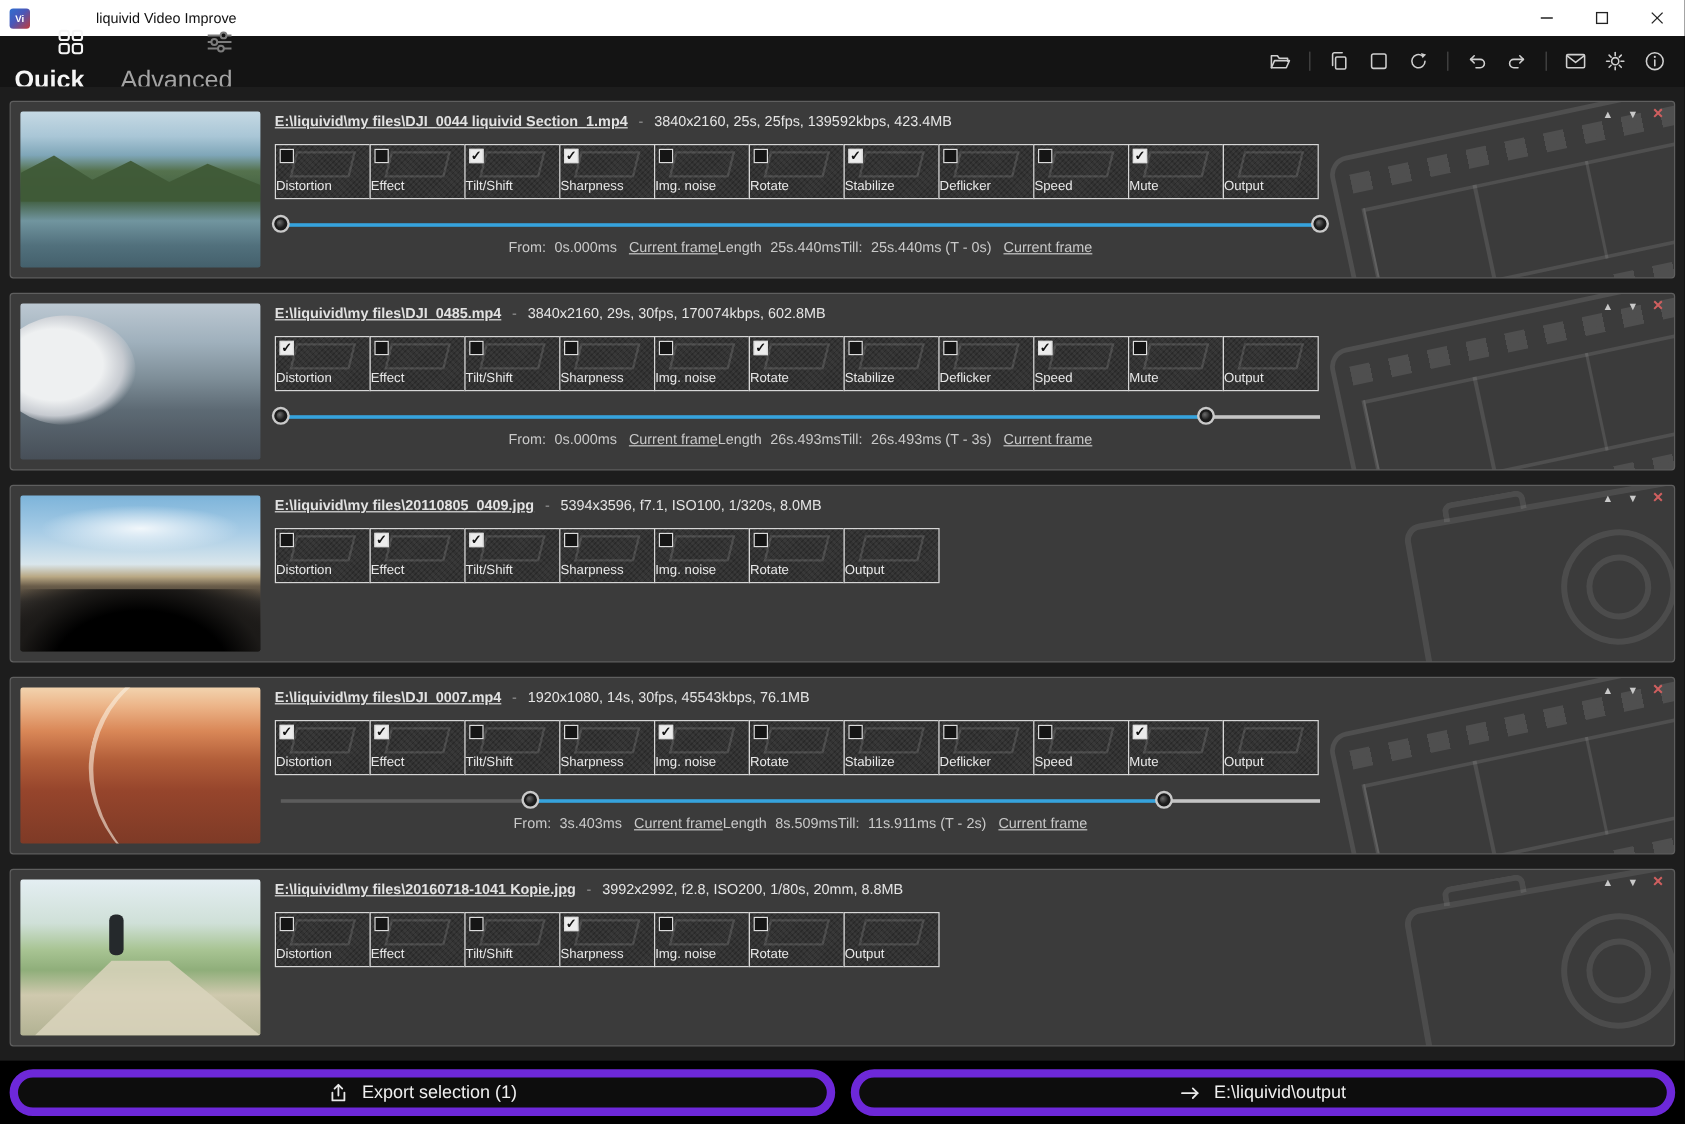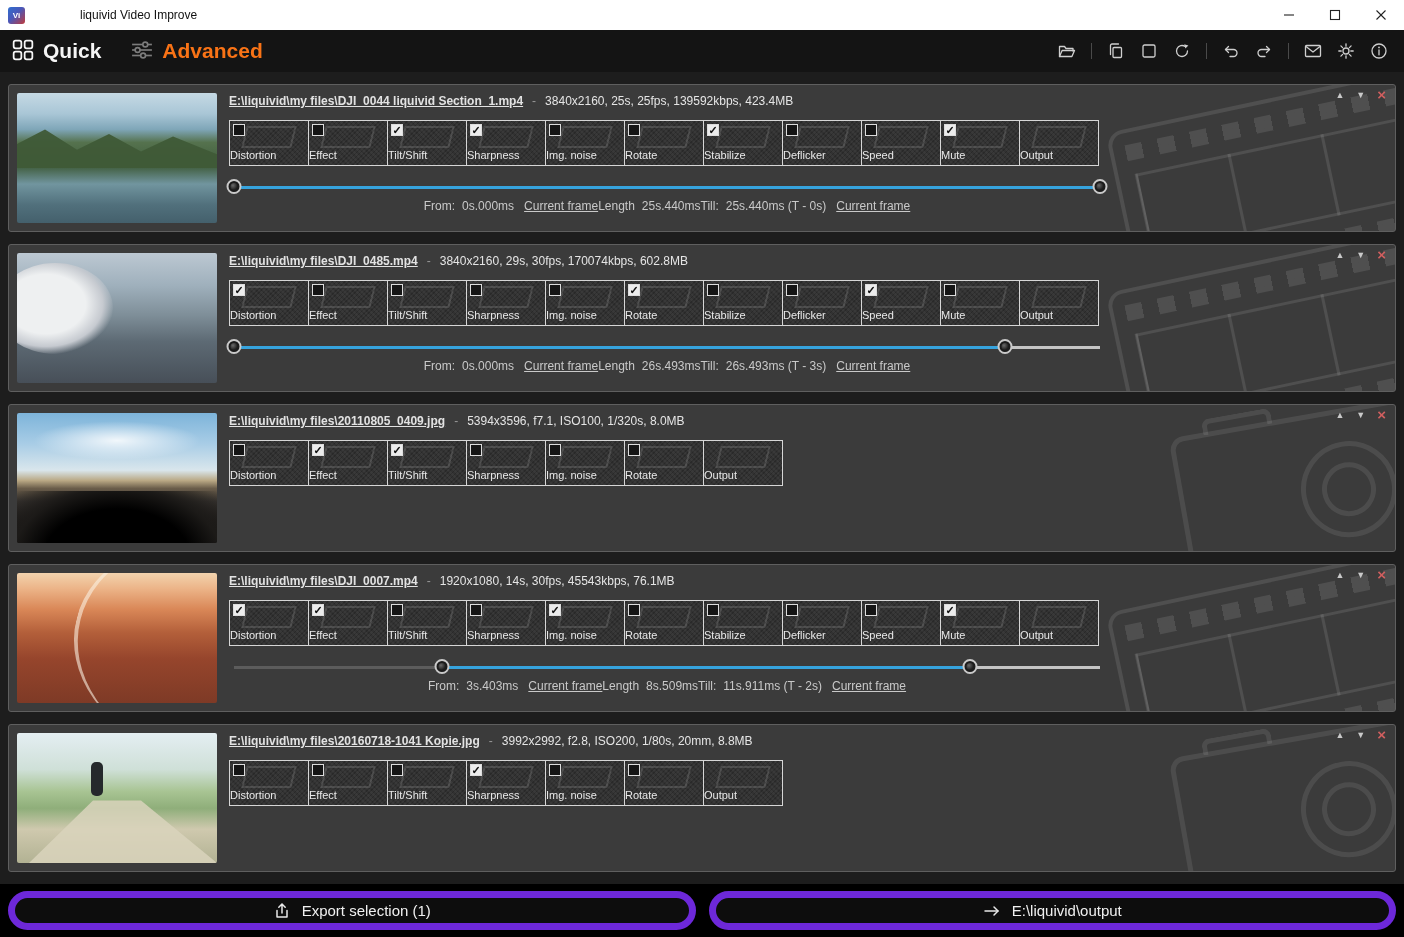--- a/index.html
+++ b/index.html
@@ -18,24 +18,24 @@
               background:linear-gradient(135deg,#2f6fd0 0%,#4a57b8 45%,#c23a3a 100%);
               display:flex; align-items:center; justify-content:center;
               color:#fff; font-size:8px; font-weight:bold; }
   .win-title { font-size:12px; color:#111; }
   .win-controls { margin-left:auto; display:flex; height:100%; }
   .win-btn { width:46px; height:100%; display:flex; align-items:center; justify-content:center; }
   .win-btn svg { stroke:#222; stroke-width:1.1; fill:none; }
 
   
   .toolbar { height:42px; background:#141414; display:flex; align-items:center; padding:0 12px; flex:none; }
-  .tab { display:flex; align-items:flex-start; gap:9px; margin-right:30px; }
+  .tab { display:flex; align-items:flex-end; gap:9px; margin-right:30px;flex-direction:column; }
   .tab .tab-label { font-size:21px; }
   .tab.active .tab-label { color:#f5f5f5; font-weight:700; }
-  .tab:not(.active) .tab-label { color:#f97316; font-weight:700; }
+  .tab:not(.active) .tab-label { color:#a3a3a3; font-weight:400; }
   .toolbar-right { margin-left:auto; display:flex; align-items:center; gap:7px; }
   .tb-btn { width:26px; height:26px; display:flex; align-items:center; justify-content:center; border-radius:3px; }
   .tb-btn svg { stroke:#cfcfcf; stroke-width:1.3; fill:none; stroke-linecap:round; stroke-linejoin:round; }
   .tb-sep { width:1px; height:16px; background:#4a4a4a; margin:0 4px; }
 
   
   .content { flex:1; background:#1d1d1d; padding:12px 8px; display:flex; flex-direction:column; gap:12px; overflow:hidden; }
   .row { position:relative; height:148px; background:#3b3b3b; border:1px solid #5f5f5f; border-radius:3px;
          padding:8px; display:flex; overflow:hidden; }
   .thumb { width:200px; height:130px; flex:none; border-radius:2px; position:relative; overflow:hidden; z-index:1; }

